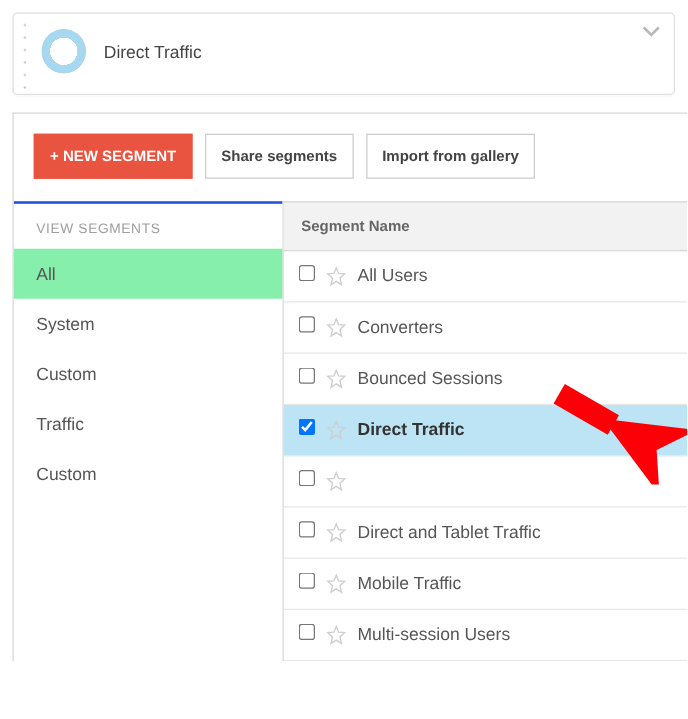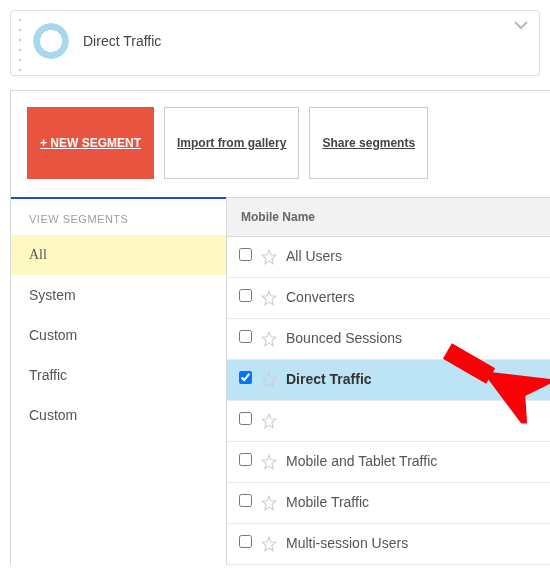--- a/index.html
+++ b/index.html
@@ -60,27 +60,26 @@
   }
   .toolbar {
     padding: 16px 16px 18px 16px;
     display: flex;
     align-items: center;
     gap: 10px;
   }
   .btn {
     font-size: 12px;
     font-weight: bold;
-    padding: 28px 12px;
+    padding: 10px 12px;
     border: 1px solid #ccc;
     background: #fff;
     color: #444;
     cursor: pointer;
     white-space: nowrap;
-    text-decoration: underline;
   }
   .btn-primary {
     background: #e8543f;
     border-color: #e8543f;
     color: #fff;
   }
   .btn-primary .plus { font-weight: bold; }
 
   .content { display: flex; }
 
@@ -95,22 +94,21 @@
     letter-spacing: 0.5px;
     padding: 14px 18px 10px 18px;
   }
   .sidebar-item {
     padding: 12px 18px;
     font-size: 14px;
     color: #555;
     cursor: pointer;
   }
   .sidebar-item.active {
-    background: #fef9c3;
-    font-family: Liberation Serif, serif;
+    background: #86efac;
   }
 
   .main {
     flex: 1;
     border-left: 1px solid #d8d8d8;
   }
   .col-header {
     background: #f2f2f2;
     border-top: 1px solid #d8d8d8;
     border-bottom: 1px solid #d8d8d8;
@@ -163,38 +161,38 @@
       </svg>
   </div>
 </div>
 
 <div class="panel">
 
   <div class="toolbar">
     <button class="btn btn-primary">
       <span class="plus">+ </span><span>NEW SEGMENT</span>
     </button>
+    <button class="btn">Share segments</button>
     <button class="btn">Import from gallery</button>
-    <button class="btn">Share segments</button>
   </div>
 
   <div class="content">
     <div class="sidebar">
       <div class="sidebar-header">VIEW SEGMENTS</div>
       <div id="sidebar-items">
           <div class="sidebar-item active">All</div>
           <div class="sidebar-item">System</div>
           <div class="sidebar-item">Custom</div>
           <div class="sidebar-item">Traffic</div>
           <div class="sidebar-item">Custom</div>
         </div>
     </div>
 
     <div class="main">
-      <div class="col-header">Mobile Name</div>
+      <div class="col-header">Segment Name</div>
       <div id="segment-rows">
           <div class="row">
             <input type="checkbox" style="">
             <span class="star">
               <svg viewBox="0 0 24 24">
                 <path d="M12 3 L14.5 9 L21 9.5 L16 14 L17.5 21 L12 17.5 L6.5 21 L8 14 L3 9.5 L9.5 9 Z" fill="none" stroke="#cfcfcf" stroke-width="1.5"></path>
               </svg>
             </span>
             <span class="seg-label">All Users</span>
           </div>
@@ -239,21 +237,21 @@
               </svg>
             </span>
           </div>
           <div class="row">
             <input type="checkbox" style="">
             <span class="star">
               <svg viewBox="0 0 24 24">
                 <path d="M12 3 L14.5 9 L21 9.5 L16 14 L17.5 21 L12 17.5 L6.5 21 L8 14 L3 9.5 L9.5 9 Z" fill="none" stroke="#cfcfcf" stroke-width="1.5"></path>
               </svg>
             </span>
-            <span class="seg-label">Mobile and Tablet Traffic</span>
+            <span class="seg-label">Direct and Tablet Traffic</span>
           </div>
           <div class="row">
             <input type="checkbox" style="">
             <span class="star">
               <svg viewBox="0 0 24 24">
                 <path d="M12 3 L14.5 9 L21 9.5 L16 14 L17.5 21 L12 17.5 L6.5 21 L8 14 L3 9.5 L9.5 9 Z" fill="none" stroke="#cfcfcf" stroke-width="1.5"></path>
               </svg>
             </span>
             <span class="seg-label">Mobile Traffic</span>
           </div>

